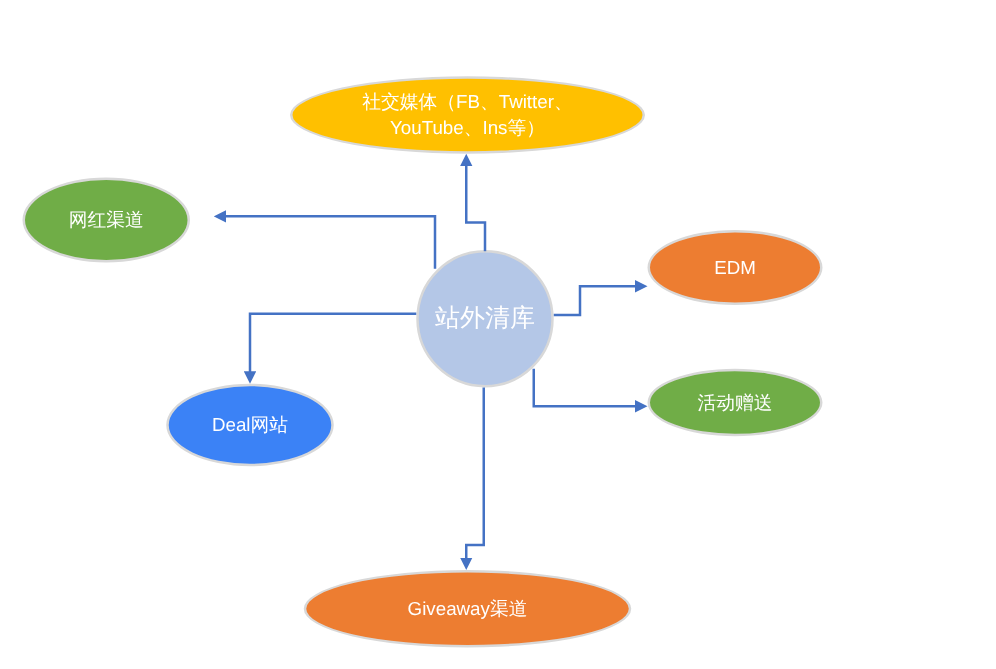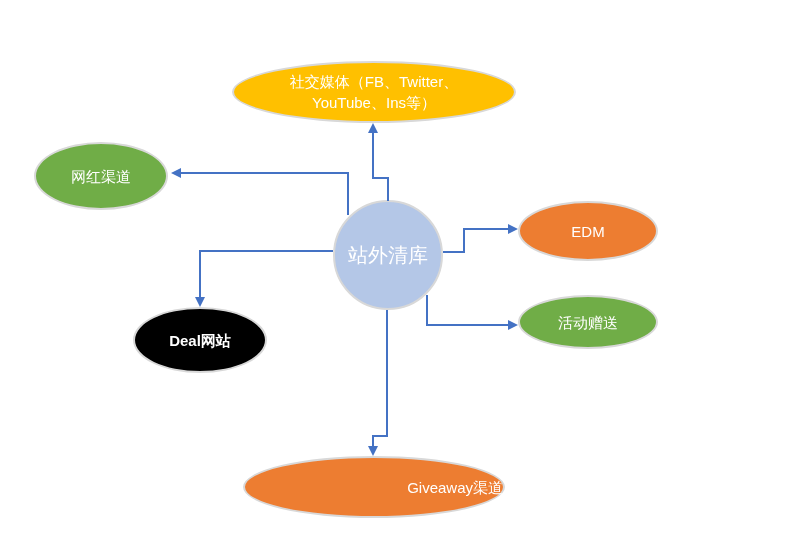--- a/index.html
+++ b/index.html
@@ -43,40 +43,40 @@
     box-sizing: border-box;
     border-radius: 50%;
     font-size: 15px;
     line-height: 1.4;
   }
   .node .label { display: block; }
   
   .node-center          { left: 333px; top: 200px; width: 110px; height: 110px; font-size: 20px; }
   .node-social-media    { left: 232px; top:  61px; width: 284px; height:  62px; }
   .node-social-media .label { max-width: 220px; }
-  .node-influencer      { left:  34px; top: 142px; width: 134px; height:  68px; }
+  .node-influencer      { left:  18px; top: 142px; width: 134px; height:  68px; }
   .node-deal-sites      { left: 133px; top: 307px; width: 134px; height:  66px; }
-  .node-edm             { left: 518px; top: 201px; width: 140px; height:  60px; }
+  .node-edm             { left: 518px; top: 184px; width: 140px; height:  60px; }
   .node-event-giveaway  { left: 518px; top: 295px; width: 140px; height:  54px; }
-  .node-giveaway-channel{ left: 243px; top: 456px; width: 262px; height:  62px; justify-content: flex-end; }
+  .node-giveaway-channel{ left: 243px; top: 456px; width: 262px; height:  62px; }
 </style>
 </head>
 <body>
 
 <div class="canvas">
 
   <div class="node node-social-media" style="background-color: rgb(255, 192, 0);">
     <span class="label">社交媒体（FB、Twitter、YouTube、Ins等）</span>
   </div>
 
   <div class="node node-influencer" style="background-color: rgb(112, 173, 71);">
     <span class="label">网红渠道</span>
   </div>
 
-  <div class="node node-deal-sites" style="background-color: #000000; font-weight: bold;">
+  <div class="node node-deal-sites" style="background-color: #3b82f6;">
     <span class="label">Deal网站</span>
   </div>
 
   <div class="node node-edm" style="background-color: rgb(237, 125, 49);">
     <span class="label">EDM</span>
   </div>
 
   <div class="node node-event-giveaway" style="background-color: rgb(112, 173, 71); text-align: right;">
     <span class="label">活动赠送</span>
   </div>

